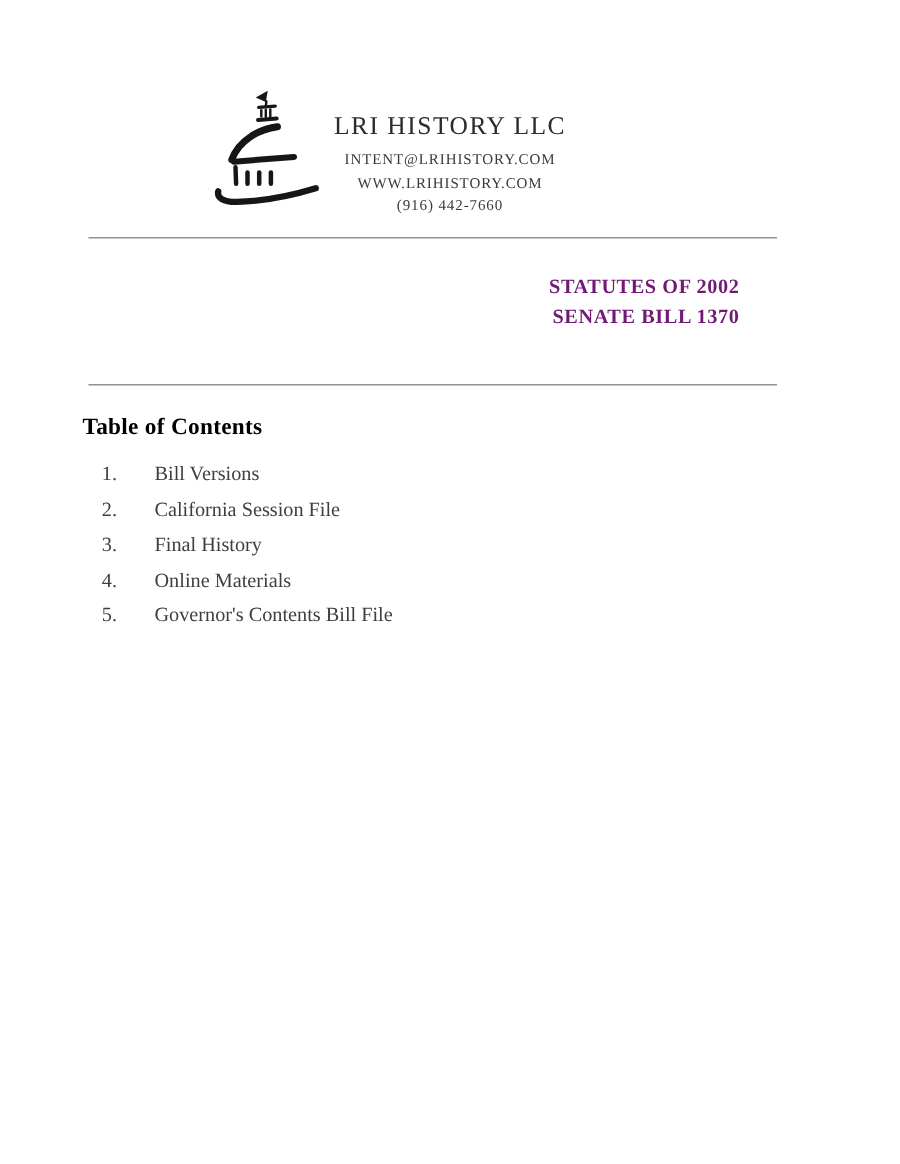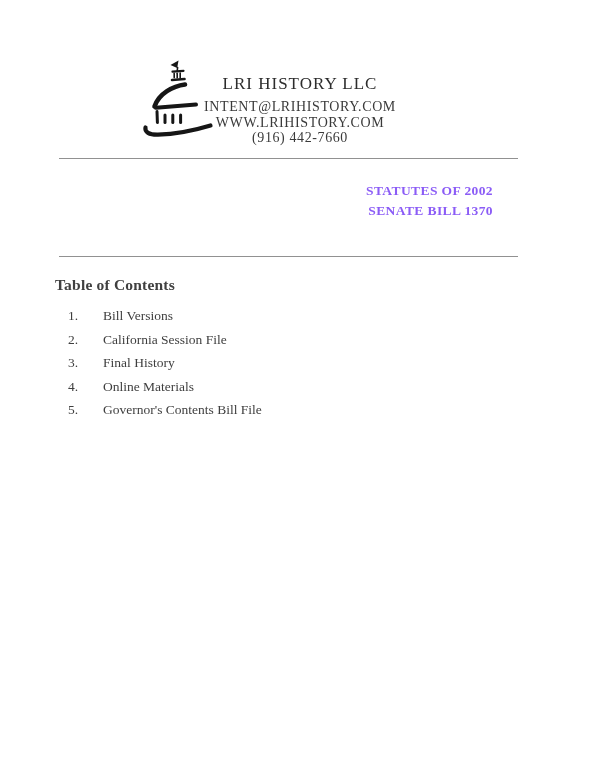--- a/index.html
+++ b/index.html
@@ -31,21 +31,21 @@
     color: #2f2f2f;
   }
   .company-name {
     font-size: 17px;
     line-height: 17px;
     letter-spacing: 1px;
     color: #2c2c2c;
     margin-bottom: 7px;
   }
   .contact-line {
-    font-size: 14px;
+    font-size: 10px;
     line-height: 15.5px;
     letter-spacing: 0.6px;
     color: #3a3a3a;
   }
 
   
   .rule {
     position: absolute;
     left: 59px;
     width: 459px;
@@ -58,33 +58,33 @@
   
   .ref-block {
     position: absolute;
     top: 181px;
     right: 107px;
     text-align: right;
     font-weight: bold;
     font-size: 13.5px;
     line-height: 20.3px;
     letter-spacing: 0.4px;
-    color: #8b5cf6;
+    color: #701a75;
   }
   .ref-line { white-space: pre; }
 
   
   .toc-title {
     position: absolute;
     left: 55px;
     top: 276px;
     font-weight: bold;
     font-size: 15.5px;
     letter-spacing: 0.2px;
-    color: #404040;
+    color: #000000;
   }
   .toc-list {
     position: absolute;
     left: 56px;
     top: 309px;
     color: #3e3e3e;
     font-size: 13.5px;
   }
   .toc-row {
     display: flex;

